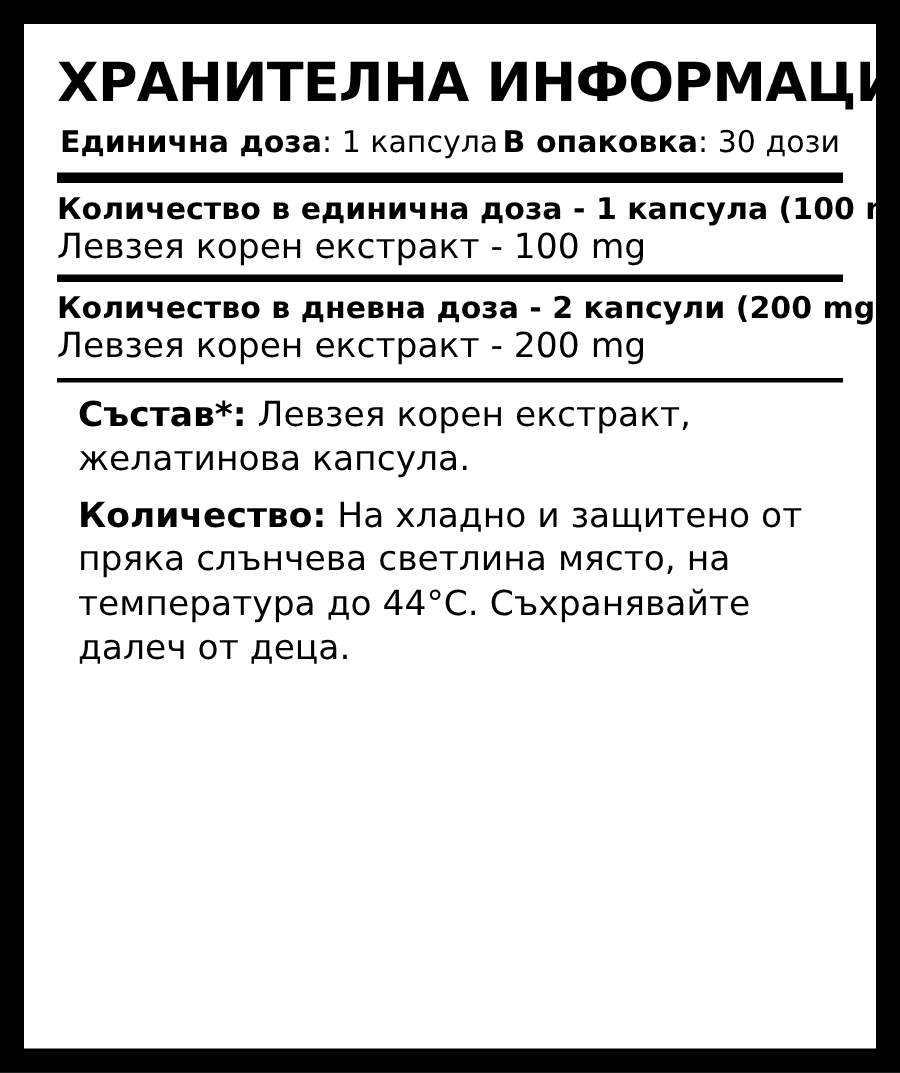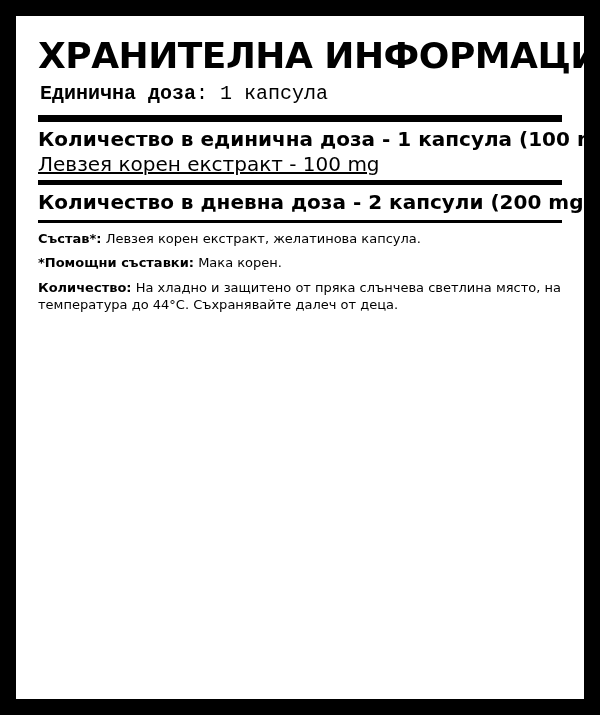--- a/index.html
+++ b/index.html
@@ -42,21 +42,20 @@
     white-space: nowrap;
   }
   .serving-line {
     display: flex;
     justify-content: space-between;
     align-items: baseline;
     font-size: 20px;
     line-height: 1.1;
     margin: 0 0 10px 0;
     padding: 0 2px;
-    font-family: Liberation Mono, monospace;
   }
   .serving-item {
     white-space: nowrap;
   }
   .serving-item b {
     font-weight: 700;
   }
   .rule-thick {
     height: 7px;
     background: #000000;
@@ -73,69 +72,69 @@
     margin: 4px 0 6px 0;
   }
   .amount-head {
     font-size: 20px;
     font-weight: 700;
     line-height: 1.15;
     white-space: nowrap;
     margin: 0 0 1px 0;
   }
   .amount-row {
-    font-size: 20px;
+    font-size: 23px;
     line-height: 1.2;
     margin: 0 0 4px 0;
-    text-decoration: underline;
   }
   .para {
-    font-size: 13px;
+    font-size: 23px;
     line-height: 1.28;
-    margin: 8px 0 0 0;
+    margin: 8px 0 0 14px;
   }
   .para b {
     font-weight: 700;
   }
   .para .body-text {
     font-weight: 400;
   }
 </style>
 </head>
 <body>
 
 <div class="label-frame">
   <div class="label-panel">
 
     <div class="title">ХРАНИТЕЛНА ИНФОРМАЦИЯ</div>
 
     <div class="serving-line">
       <div class="serving-item">
         <b>Единична доза</b><span>: 1 капсула</span>
       </div>
+      <div class="serving-item">
+        <b>В опаковка</b><span>: 30 дози</span>
+      </div>
     </div>
 
     <div class="rule-thick"></div>
 
     <div class="amount-head">Количество в единична доза - 1 капсула (100 mg)</div>
     <div class="amount-row">Левзея корен екстракт - 100 mg</div>
 
     <div class="rule-med"></div>
 
     <div class="amount-head">Количество в дневна доза - 2 капсули (200 mg)</div>
+    <div class="amount-row">Левзея корен екстракт - 200 mg</div>
 
     <div class="rule-thin"></div>
 
     <div class="para">
       <b>Състав*:</b><span class="body-text"> Левзея корен екстракт, желатинова капсула.</span>
     </div>
 
 
-    <div class="para">
-      <b>*Помощни съставки:</b><span class="body-text"> Мака корен.</span>
-    </div>
 
     <div class="para">
       <b>Количество:</b><span class="body-text"> На хладно и защитено от пряка слънчева светлина място, на температура до 44°C. Съхранявайте далеч от деца.</span>
     </div>
 
   </div>
 </div>
 
 </body></html>

